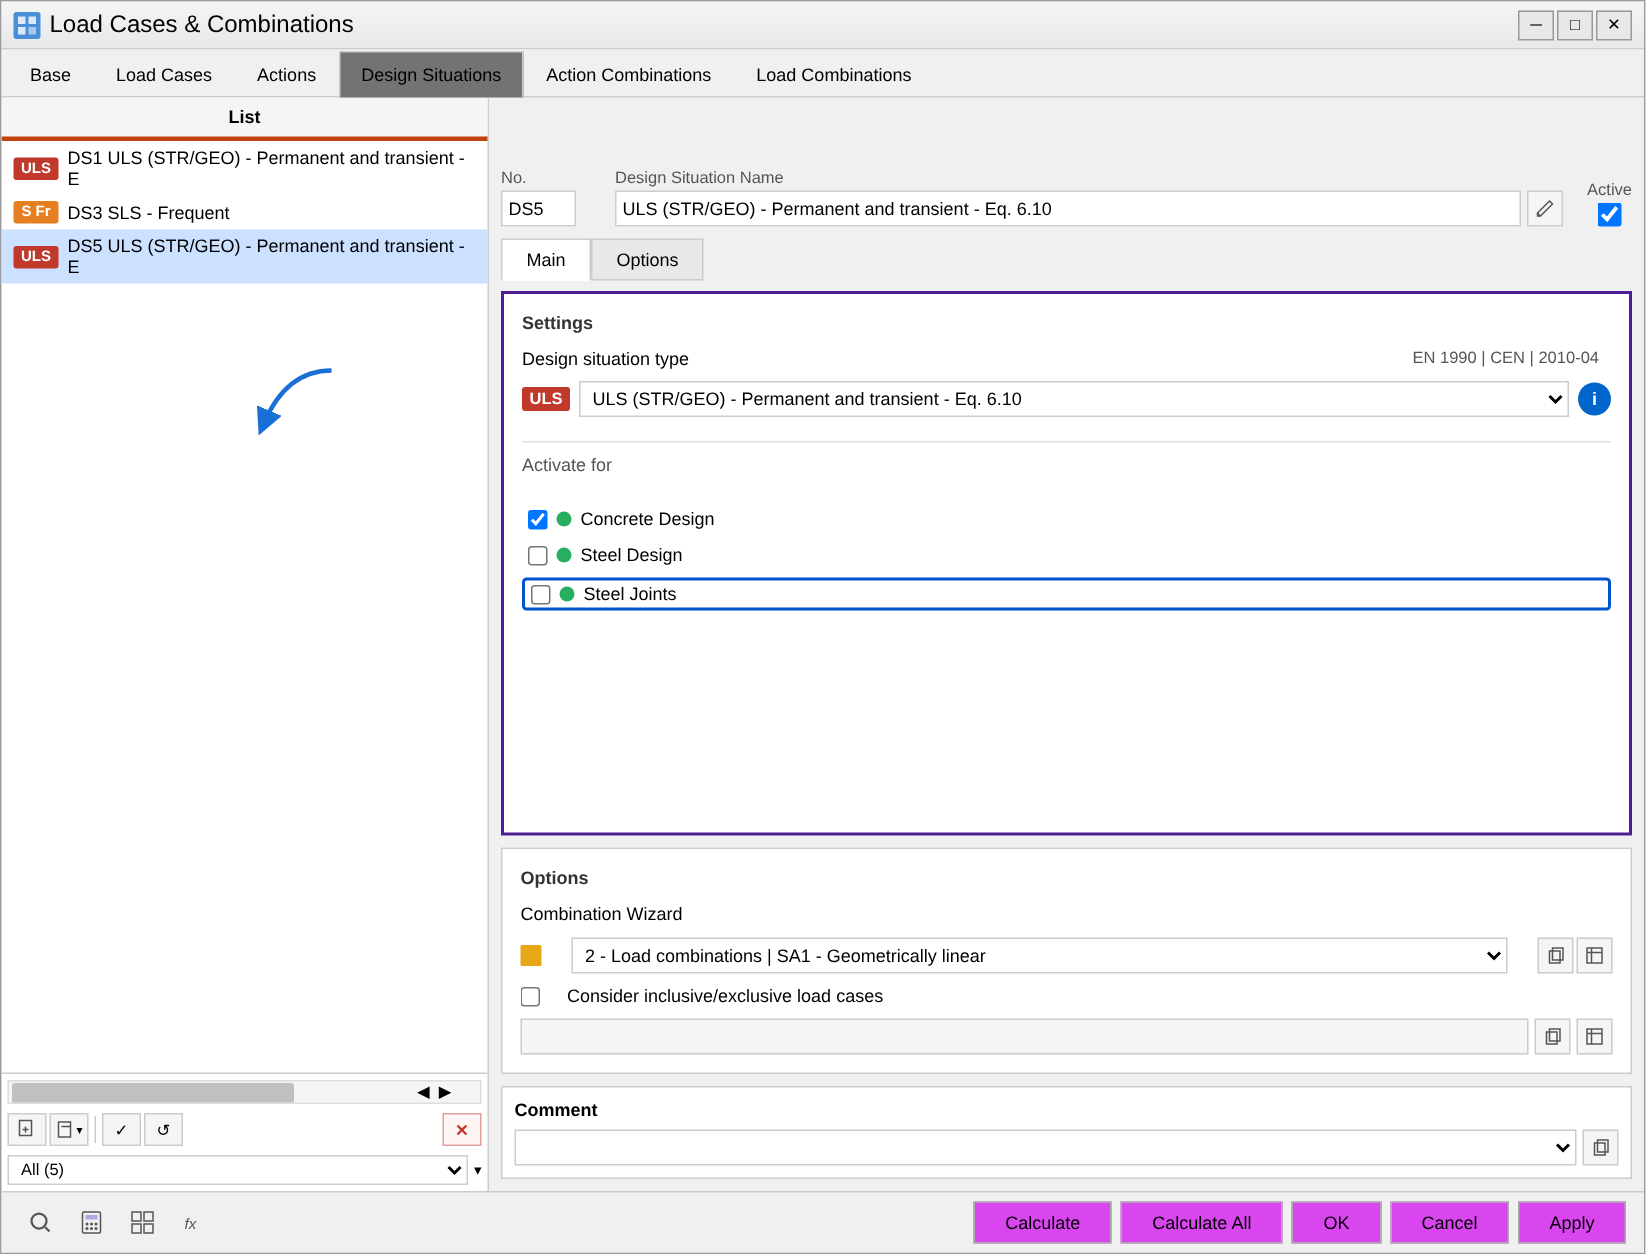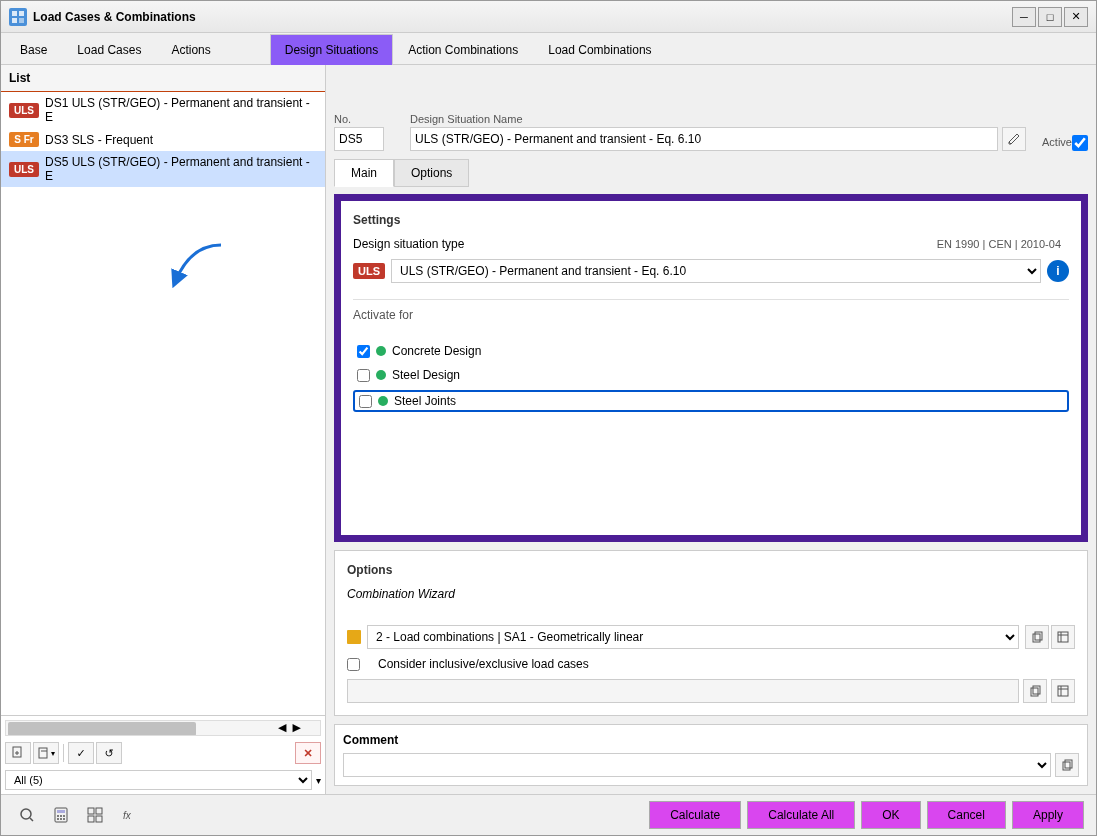--- a/index.html
+++ b/index.html
@@ -2,32 +2,32 @@
 <html><head>
   <meta charset="utf-8">
   <style>
     * { box-sizing: border-box; margin: 0; padding: 0; }
     body { font-family: 'Segoe UI', Tahoma, Geneva, Verdana, sans-serif; font-size: 12px; background: #f0f0f0; width: 1097px; height: 836px; overflow: hidden; }
     
     .window { width: 1097px; height: 836px; background: #f0f0f0; border: 1px solid #999; display: flex; flex-direction: column; }
     
     .title-bar { background: linear-gradient(to bottom, #f5f5f5, #e8e8e8); border-bottom: 1px solid #ccc; display: flex; align-items: center; padding: 6px 8px; height: 32px; }
     .title-bar-icon { width: 18px; height: 18px; margin-right: 6px; background: #4a90d9; border-radius: 2px; display: flex; align-items: center; justify-content: center; }
-    .title-bar-text { flex: 1; font-size: 12px; font-weight: bold; color: #000; }
+    .title-bar-text { flex: 1; font-size: 16px; font-weight: normal; color: #000; }
     .title-bar-buttons { display: flex; gap: 2px; }
     .title-btn { width: 24px; height: 20px; border: 1px solid #999; background: #e8e8e8; cursor: pointer; display: flex; align-items: center; justify-content: center; font-size: 11px; }
     
     .menu-bar { background: #f0f0f0; border-bottom: 1px solid #ccc; display: flex; padding: 0 4px; }
     .menu-tab { padding: 8px 14px; font-size: 12px; cursor: pointer; border: 1px solid transparent; border-bottom: none; position: relative; top: 1px; }
-    .menu-tab.active { background: #8b5cf6; border-color: #ccc; border-bottom-color: #f0f0f0; margin-left: 44px; }
+    .menu-tab.active { background: #737373; border-color: #ccc; border-bottom-color: #f0f0f0; }
     
     .main-content { display: flex; flex: 1; overflow: hidden; }
     
     .left-panel { width: 325px; min-width: 325px; background: white; border-right: 1px solid #ccc; display: flex; flex-direction: column; }
-    .left-panel-header { padding: 6px 8px; font-weight: bold; font-size: 12px; background: #f5f5f5; border-bottom: 1px solid #c2410c; }
+    .left-panel-header { padding: 6px 8px; font-weight: bold; font-size: 12px; background: #f5f5f5; border-bottom: 3px solid #c2410c; text-align: center; }
     .list-items { flex: 1; overflow-y: auto; }
     .list-item { display: flex; align-items: center; padding: 4px 8px; cursor: pointer; font-size: 12px; }
     .list-item.selected { background: #cce0ff; }
     .ds-badge { padding: 2px 4px; border-radius: 2px; font-size: 10px; font-weight: bold; color: white; margin-right: 6px; min-width: 30px; text-align: center; }
     .badge-uls { background: #c0392b; }
     .badge-sch { background: #27ae60; }
     .badge-sfr { background: #e67e22; }
     .badge-sqp { background: #16a085; }
     
     .left-panel-footer { border-top: 1px solid #ccc; padding: 4px; }
@@ -41,45 +41,45 @@
     
     .right-panel { flex: 1; background: #f0f0f0; display: flex; flex-direction: column; padding: 8px; gap: 8px; }
     .field-group { display: flex; flex-direction: column; }
     .field-label { font-size: 11px; color: #555; margin-bottom: 2px; }
     .no-field { min-width: 60px; }
     .no-input { width: 50px; height: 24px; border: 1px solid #ccc; padding: 2px 4px; font-size: 12px; background: white; }
     .name-field { flex: 1; margin-top: 40px; }
     .name-input-row { display: flex; align-items: center; gap: 4px; }
     .name-input { flex: 1; height: 24px; border: 1px solid #ccc; padding: 2px 4px; font-size: 12px; background: white; }
     .edit-btn { width: 24px; height: 24px; border: 1px solid #ccc; background: #f5f5f5; cursor: pointer; display: flex; align-items: center; justify-content: center; }
-    .active-field { display: flex; flex-direction: row; align-items: center; }
+    .active-field { display: flex; flex-direction: column; align-items: center; }
     .checkbox-large { width: 16px; height: 16px; }
     .content-tab { padding: 6px 16px; font-size: 12px; cursor: pointer; border: 1px solid #ccc; background: #e8e8e8; }
     .content-tab.active { background: white; border-bottom-color: white; z-index: 1; }
     
-    .panel-content { background: white; border: 7px solid #4c1d95; padding: 12px; flex: 1; overflow-y: auto; }
+    .panel-content { background: white; border: 2px solid #4c1d95; padding: 12px; flex: 1; overflow-y: auto; }
     
     .section-title { font-weight: bold; font-size: 12px; margin-bottom: 10px; color: #333; }
     
     .form-row { display: flex; align-items: center; margin-bottom: 8px; }
     .form-label { min-width: 180px; font-size: 12px; }
     .form-label-right { flex: 1; text-align: right; font-size: 11px; color: #555; margin-right: 8px; }
     
     .situation-select-row { display: flex; align-items: center; gap: 6px; margin-bottom: 16px; }
     .uls-badge { background: #c0392b; color: white; padding: 2px 5px; border-radius: 2px; font-size: 11px; font-weight: bold; }
     .situation-select { flex: 1; height: 24px; border: 1px solid #ccc; font-size: 12px; padding: 0 4px; background: white; }
     .info-btn { width: 22px; height: 22px; border-radius: 50%; background: #0066cc; color: white; border: none; cursor: pointer; font-size: 12px; font-weight: bold; display: flex; align-items: center; justify-content: center; }
     
     .activate-section { margin-bottom: 16px; }
     .activate-label { font-size: 12px; color: #555; margin-bottom: 20px; }
     .checkbox-row { display: flex; align-items: center; gap: 6px; margin-bottom: 6px; padding: 2px 4px; }
     .checkbox-row.highlighted { border: 2px solid #0055cc; border-radius: 3px; padding: 2px 4px; }
     .dot { width: 10px; height: 10px; border-radius: 50%; background: #27ae60; }
     .checkbox-label { font-size: 12px; }
-    .wizard-row { display: flex; align-items: center; gap: 6px; margin-bottom: 8px; }
+    .wizard-row { display: flex; align-items: center; gap: 20px; margin-bottom: 8px; }
     .wizard-color { width: 14px; height: 14px; background: #e6a817; border-radius: 1px; }
     .wizard-select { flex: 1; height: 24px; border: 1px solid #ccc; font-size: 12px; padding: 0 4px; background: white; }
     .wizard-btns { display: flex; gap: 2px; }
     .small-btn { width: 24px; height: 24px; border: 1px solid #ccc; background: #f5f5f5; cursor: pointer; display: flex; align-items: center; justify-content: center; font-size: 10px; }
     
     .inclusive-row { display: flex; align-items: center; gap: 18px; margin-bottom: 8px; }
     
     .bottom-bar { background: #f0f0f0; border-top: 1px solid #ccc; padding: 6px 12px; display: flex; align-items: center; gap: 20px; }
     .bottom-icons { display: flex; gap: 6px; flex: 1; }
     .bottom-icon-btn { width: 28px; height: 28px; border: 1px solid transparent; background: transparent; cursor: pointer; display: flex; align-items: center; justify-content: center; font-size: 14px; }
@@ -264,21 +264,21 @@
             <div class="dot"></div>
             <span class="checkbox-label">Steel Joints</span>
           </div>
         </div>
 
       </div>
 
       <div style="background:white; border:1px solid #ccc; padding:12px;">
         <div class="section-title">Options</div>
 
-        <div style="font-size:12px; margin-bottom:24px;font-style:italic;">Combination Wizard</div>
+        <div style="font-size:12px; margin-bottom:9px;">Combination Wizard</div>
 
         <div class="wizard-row">
           <div class="wizard-color"></div>
           <select class="wizard-select">
             <option>2 - Load combinations | SA1 - Geometrically linear</option>
           </select>
           <div class="wizard-btns">
             <button class="small-btn" title="Copy">
               <svg width="12" height="12" viewBox="0 0 12 12">
                   <rect x="2" y="3" width="7" height="8" fill="none" stroke="#555" stroke-width="1"></rect>

